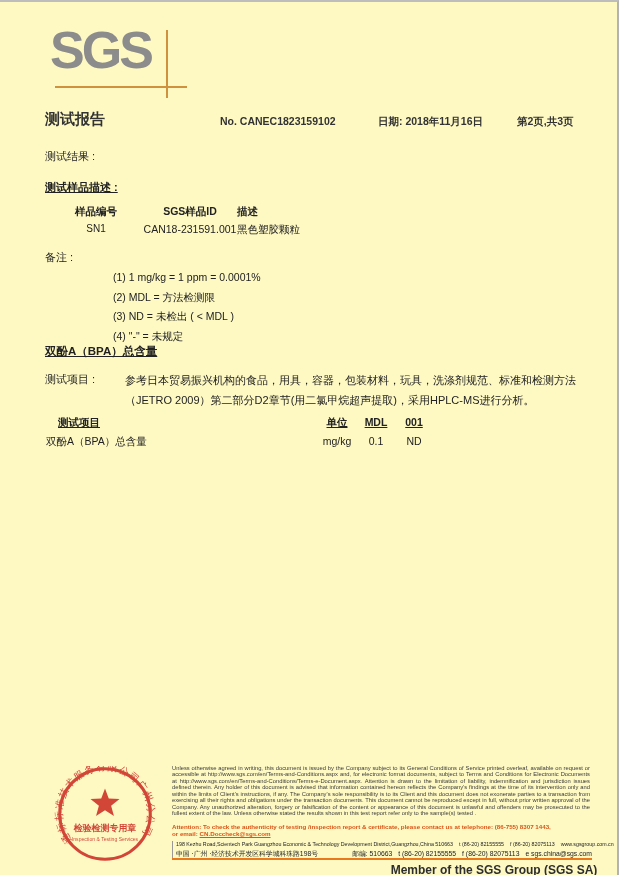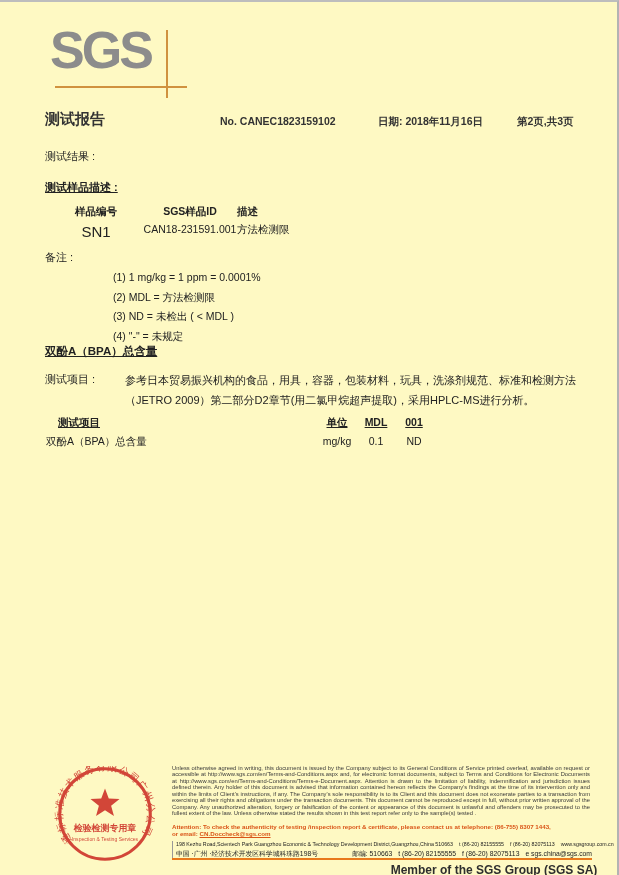--- a/index.html
+++ b/index.html
@@ -21,21 +21,21 @@
   .report-no { left:220px; top:113px; font-size:10.5px; font-weight:600; color:#333; }
   .hdr-date  { left:378px; top:113px; font-size:10.5px; font-weight:600; color:#333; }
   .hdr-pages { left:517px; top:113px; font-size:10.5px; font-weight:700; color:#333; }
   
   .sec-label { font-size:11px; color:#222; }
   .t-results    { left:45px; top:147px; }
   .t-sampledesc { left:45px; top:178px; font-weight:bold; text-decoration:underline; }
   .st-h1 { left:58px;  top:203px; width:76px;  text-align:center; font-weight:bold; font-size:10.5px; }
   .st-h2 { left:140px; top:203px; width:100px; text-align:center; font-weight:bold; font-size:10.5px; }
   .st-h3 { left:237px; top:203px; font-weight:bold; font-size:10.5px; }
-  .st-c1 { left:58px;  top:221px; width:76px;  text-align:center; font-size:15px; }
+  .st-c1 { left:58px;  top:221px; width:76px;  text-align:center; font-size:10px; }
   .st-c2 { left:140px; top:221px; width:100px; text-align:center; font-size:10.5px; }
   .st-c3 { left:237px; top:221px; font-size:10.5px; }
   .t-notes { left:45px; top:248px; }
   .notes-list { left:113px; top:266px; font-size:10.5px; line-height:19.5px; }
   .t-bpa { left:45px; top:342px; font-size:11.5px; font-weight:bold; text-decoration:underline; }
   .t-method-label { left:45px; top:370px; }
   .method-text { left:125px; top:368px; width:462px; font-size:11px; line-height:20px; color:#222; }
   .rt-h-item { left:58px;  top:414px; font-size:10.5px; font-weight:bold; text-decoration:underline; }
   .rt-h-unit { left:317px; top:414px; width:40px; text-align:center; font-size:10.5px; font-weight:bold; text-decoration:underline; }
   .rt-h-mdl  { left:356px; top:414px; width:40px; text-align:center; font-size:10.5px; font-weight:bold; text-decoration:underline; }
@@ -76,21 +76,21 @@
   <div class="abs hdr-pages">第2页,共3页</div>
 
   <div class="abs sec-label t-results">测试结果 :</div>
   <div class="abs sec-label t-sampledesc">测试样品描述 :</div>
 
   <div class="abs st-h1">样品编号</div>
   <div class="abs st-h2">SGS样品ID</div>
   <div class="abs st-h3">描述</div>
   <div class="abs st-c1">SN1</div>
   <div class="abs st-c2">CAN18-231591.001</div>
-  <div class="abs st-c3">方法检测限</div>
+  <div class="abs st-c3">黑色塑胶颗粒</div>
 
   <div class="abs sec-label t-notes">备注 :</div>
   <div class="abs notes-list">
     <div>(1) 1 mg/kg = 1 ppm = 0.0001%</div>
     <div>(2) MDL = 方法检测限</div>
     <div>(3) ND = 未检出 ( &lt; MDL )</div>
     <div>(4) "-" = 未规定</div>
   </div>
 
   <div class="abs t-bpa">双酚A（BPA）总含量</div>

